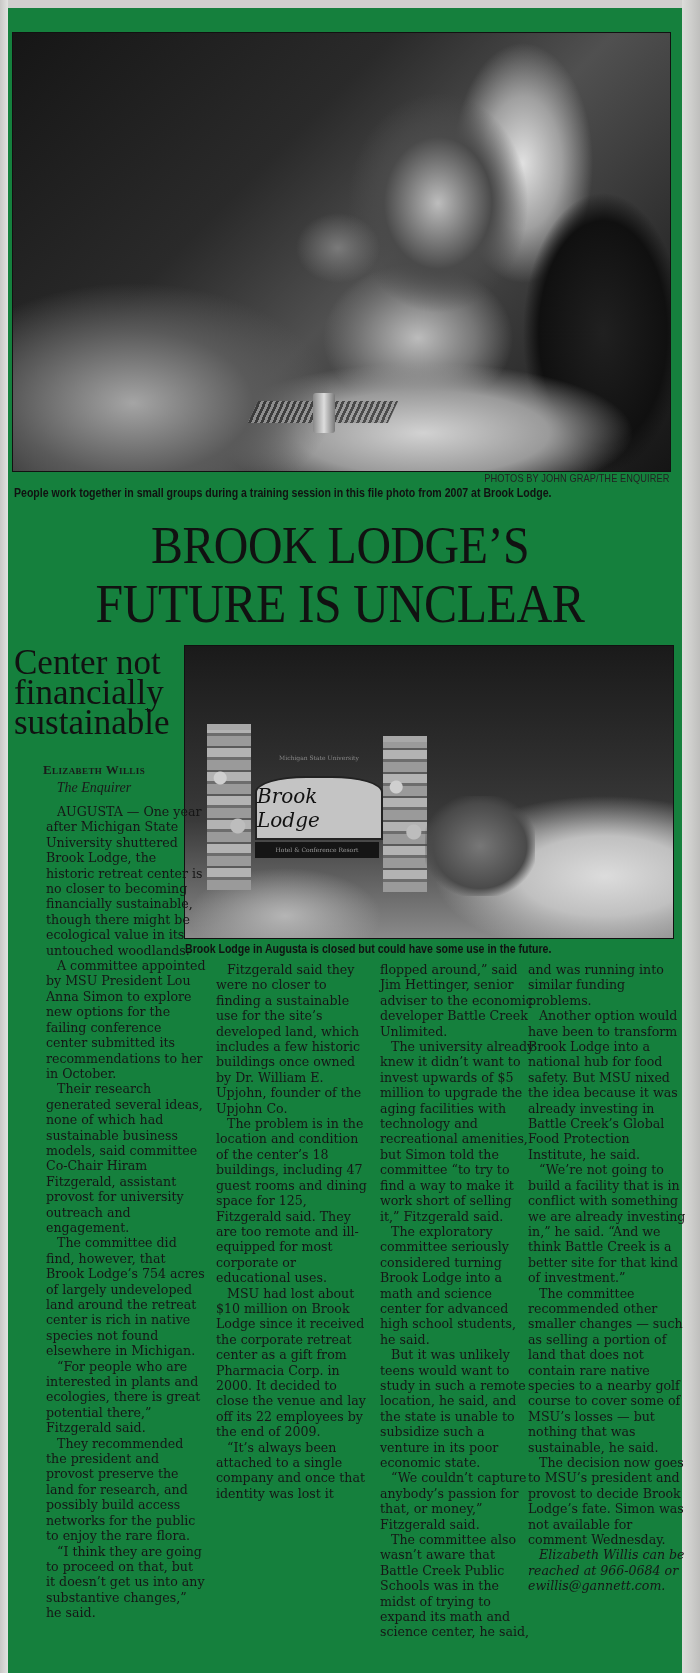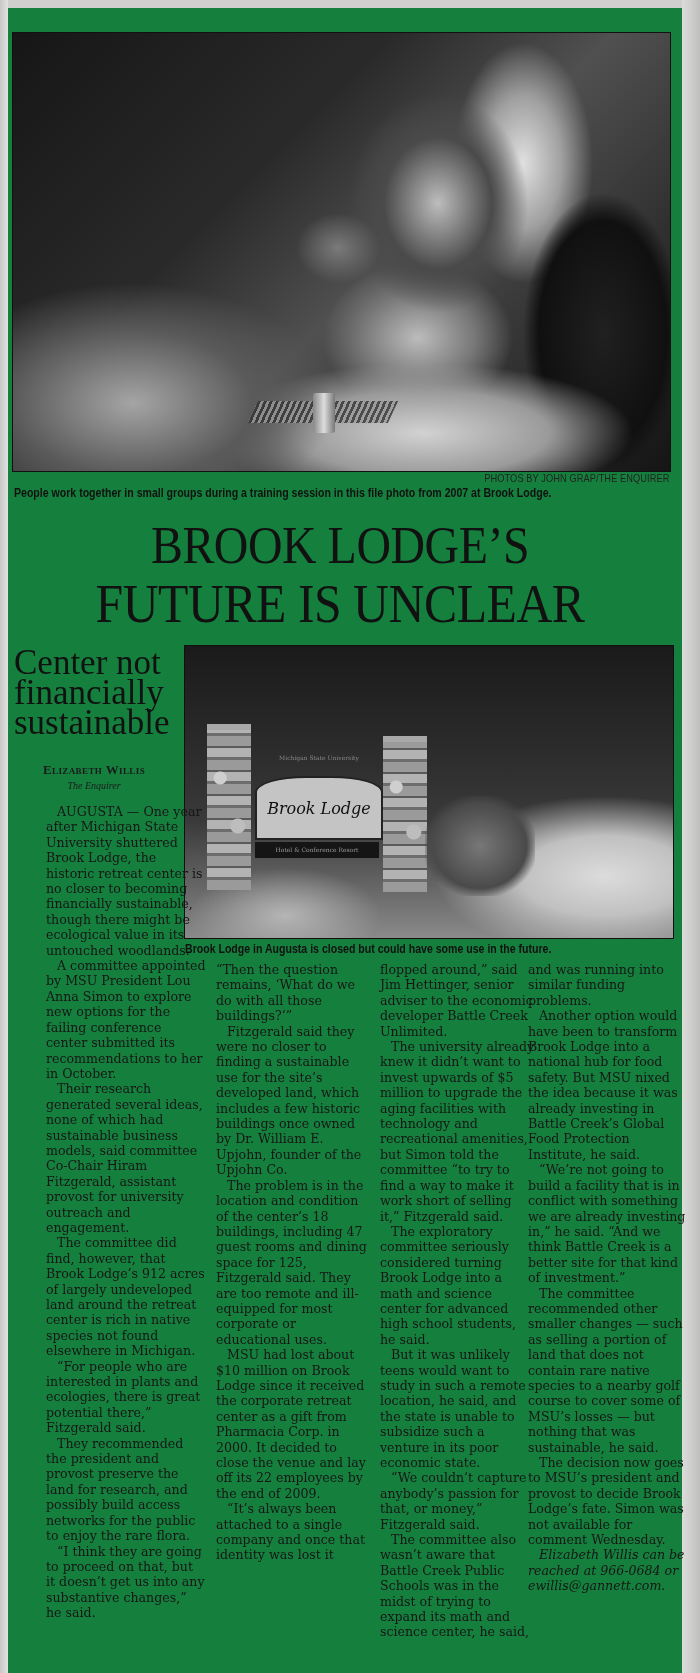--- a/index.html
+++ b/index.html
@@ -77,21 +77,21 @@
     position:absolute; left:14px; top:648px; width:160px; text-align:left;
     font-family:"Liberation Serif", serif; font-size:35px; line-height:30px; color:#111;
   }
   .byline {
     position:absolute; left:14px; top:762px; width:160px; text-align:center;
     font-family:"Liberation Serif", serif; font-weight:bold; font-variant:small-caps;
     font-size:13px; letter-spacing:.4px;
   }
   .byline-org {
     position:absolute; left:14px; top:780px; width:160px; text-align:center;
-    font-family:"Liberation Serif", serif; font-style:italic; font-size:10px;
+    font-family:"Liberation Serif", serif; font-style:italic; font-size:14px;
   }
   
   .photo-sign {
     position:absolute; left:184px; top:645px; width:488px; height:292px;
     border:1px solid #111;
     background:
       radial-gradient(ellipse 170px 80px at 420px 230px, #dcdcdc 0%, #c0c0c0 50%, transparent 100%),
       radial-gradient(ellipse 120px 60px at 100px 270px, #b5b5b5 0%, transparent 80%),
       linear-gradient(to bottom,#1a1a1a 0%,#2e2e2e 40%,#3a3a3a 60%,#6b6b6b 85%,#8a8a8a 100%);
     overflow:hidden;
@@ -103,21 +103,21 @@
       repeating-linear-gradient(0deg,#9a9a9a 0 10px,#6d6d6d 10px 13px,#b3b3b3 13px 22px,#5a5a5a 22px 24px);
     border-top:6px solid #a8a8a8;
   }
   .pillar.p1 { left:22px; top:78px; width:44px; height:160px; }
   .pillar.p2 { left:198px; top:90px; width:44px; height:150px; }
   .sign-board {
     position:absolute; left:70px; top:130px; width:124px; height:60px;
     background:#c4c4c4; border:2px solid #222;
     border-radius:40% 40% 0 0 / 25% 25% 0 0;
     display:flex; align-items:center; justify-content:center;
-    font-family:"DejaVu Serif", serif; font-style:italic; font-size:16px; color:#111;
+    font-family:"DejaVu Serif", serif; font-style:italic; font-size:20px; color:#111;
   }
   .sign-top {
     position:absolute; left:74px; top:108px; width:120px; text-align:center;
     font-size:6px; color:#888; font-family:"DejaVu Serif", serif;
   }
   .sign-bottom {
     position:absolute; left:70px; top:196px; width:124px; height:16px; background:#151515;
     text-align:center; font-size:6px; color:#999; line-height:16px; font-family:"DejaVu Serif", serif;
   }
   .bush {
@@ -167,28 +167,27 @@
     <div class="sign-board">Brook Lodge</div>
     <div class="sign-bottom">Hotel &amp; Conference Resort</div>
     <div class="bush"></div>
   </div>
   <div class="caption c2">Brook Lodge in Augusta is closed but could have some use in the future.</div>
 
   <div class="col col1">
     <p>AUGUSTA — One year after Michigan State University shuttered Brook Lodge, the historic retreat center is no closer to becoming financially sustainable, though there might be ecological value in its untouched woodlands.</p>
     <p>A committee appointed by MSU President Lou Anna Simon to explore new options for the failing conference center submitted its recommendations to her in October.</p>
     <p>Their research generated several ideas, none of which had sustainable business models, said committee Co-Chair Hiram Fitzgerald, assistant provost for university outreach and engagement.</p>
-    <p>The committee did find, however, that Brook Lodge’s 912 acres of largely undeveloped land around the retreat center is rich in native species not found elsewhere in Michigan.</p>
+    <p>The committee did find, however, that Brook Lodge’s 754 acres of largely undeveloped land around the retreat center is rich in native species not found elsewhere in Michigan.</p>
     <p>“For people who are interested in plants and ecologies, there is great potential there,” Fitzgerald said.</p>
     <p>They recommended the president and provost preserve the land for research, and possibly build access networks for the public to enjoy the rare flora.</p>
     <p>“I think they are going to proceed on that, but it doesn’t get us into any substantive changes,” he said.</p>
   </div>
 
   <div class="col col2">
-    <p class="noindent">“Then the question remains, ‘What do we do with all those buildings?’”</p>
     <p>Fitzgerald said they were no closer to finding a sustainable use for the site’s developed land, which includes a few historic buildings once owned by Dr. William E. Upjohn, founder of the Upjohn Co.</p>
     <p>The problem is in the location and condition of the center’s 18 buildings, including 47 guest rooms and dining space for 125, Fitzgerald said. They are too remote and ill-equipped for most corporate or educational uses.</p>
     <p>MSU had lost about $10 million on Brook Lodge since it received the corporate retreat center as a gift from Pharmacia Corp. in 2000. It decided to close the venue and lay off its 22 employees by the end of 2009.</p>
     <p>“It’s always been attached to a single company and once that identity was lost it</p>
   </div>
 
   <div class="col col3">
     <p class="noindent">flopped around,” said Jim Hettinger, senior adviser to the economic developer Battle Creek Unlimited.</p>
     <p>The university already knew it didn’t want to invest upwards of $5 million to upgrade the aging facilities with technology and recreational amenities, but Simon told the committee “to try to find a way to make it work short of selling it,” Fitzgerald said.</p>
     <p>The exploratory committee seriously considered turning Brook Lodge into a math and science center for advanced high school students, he said.</p>

